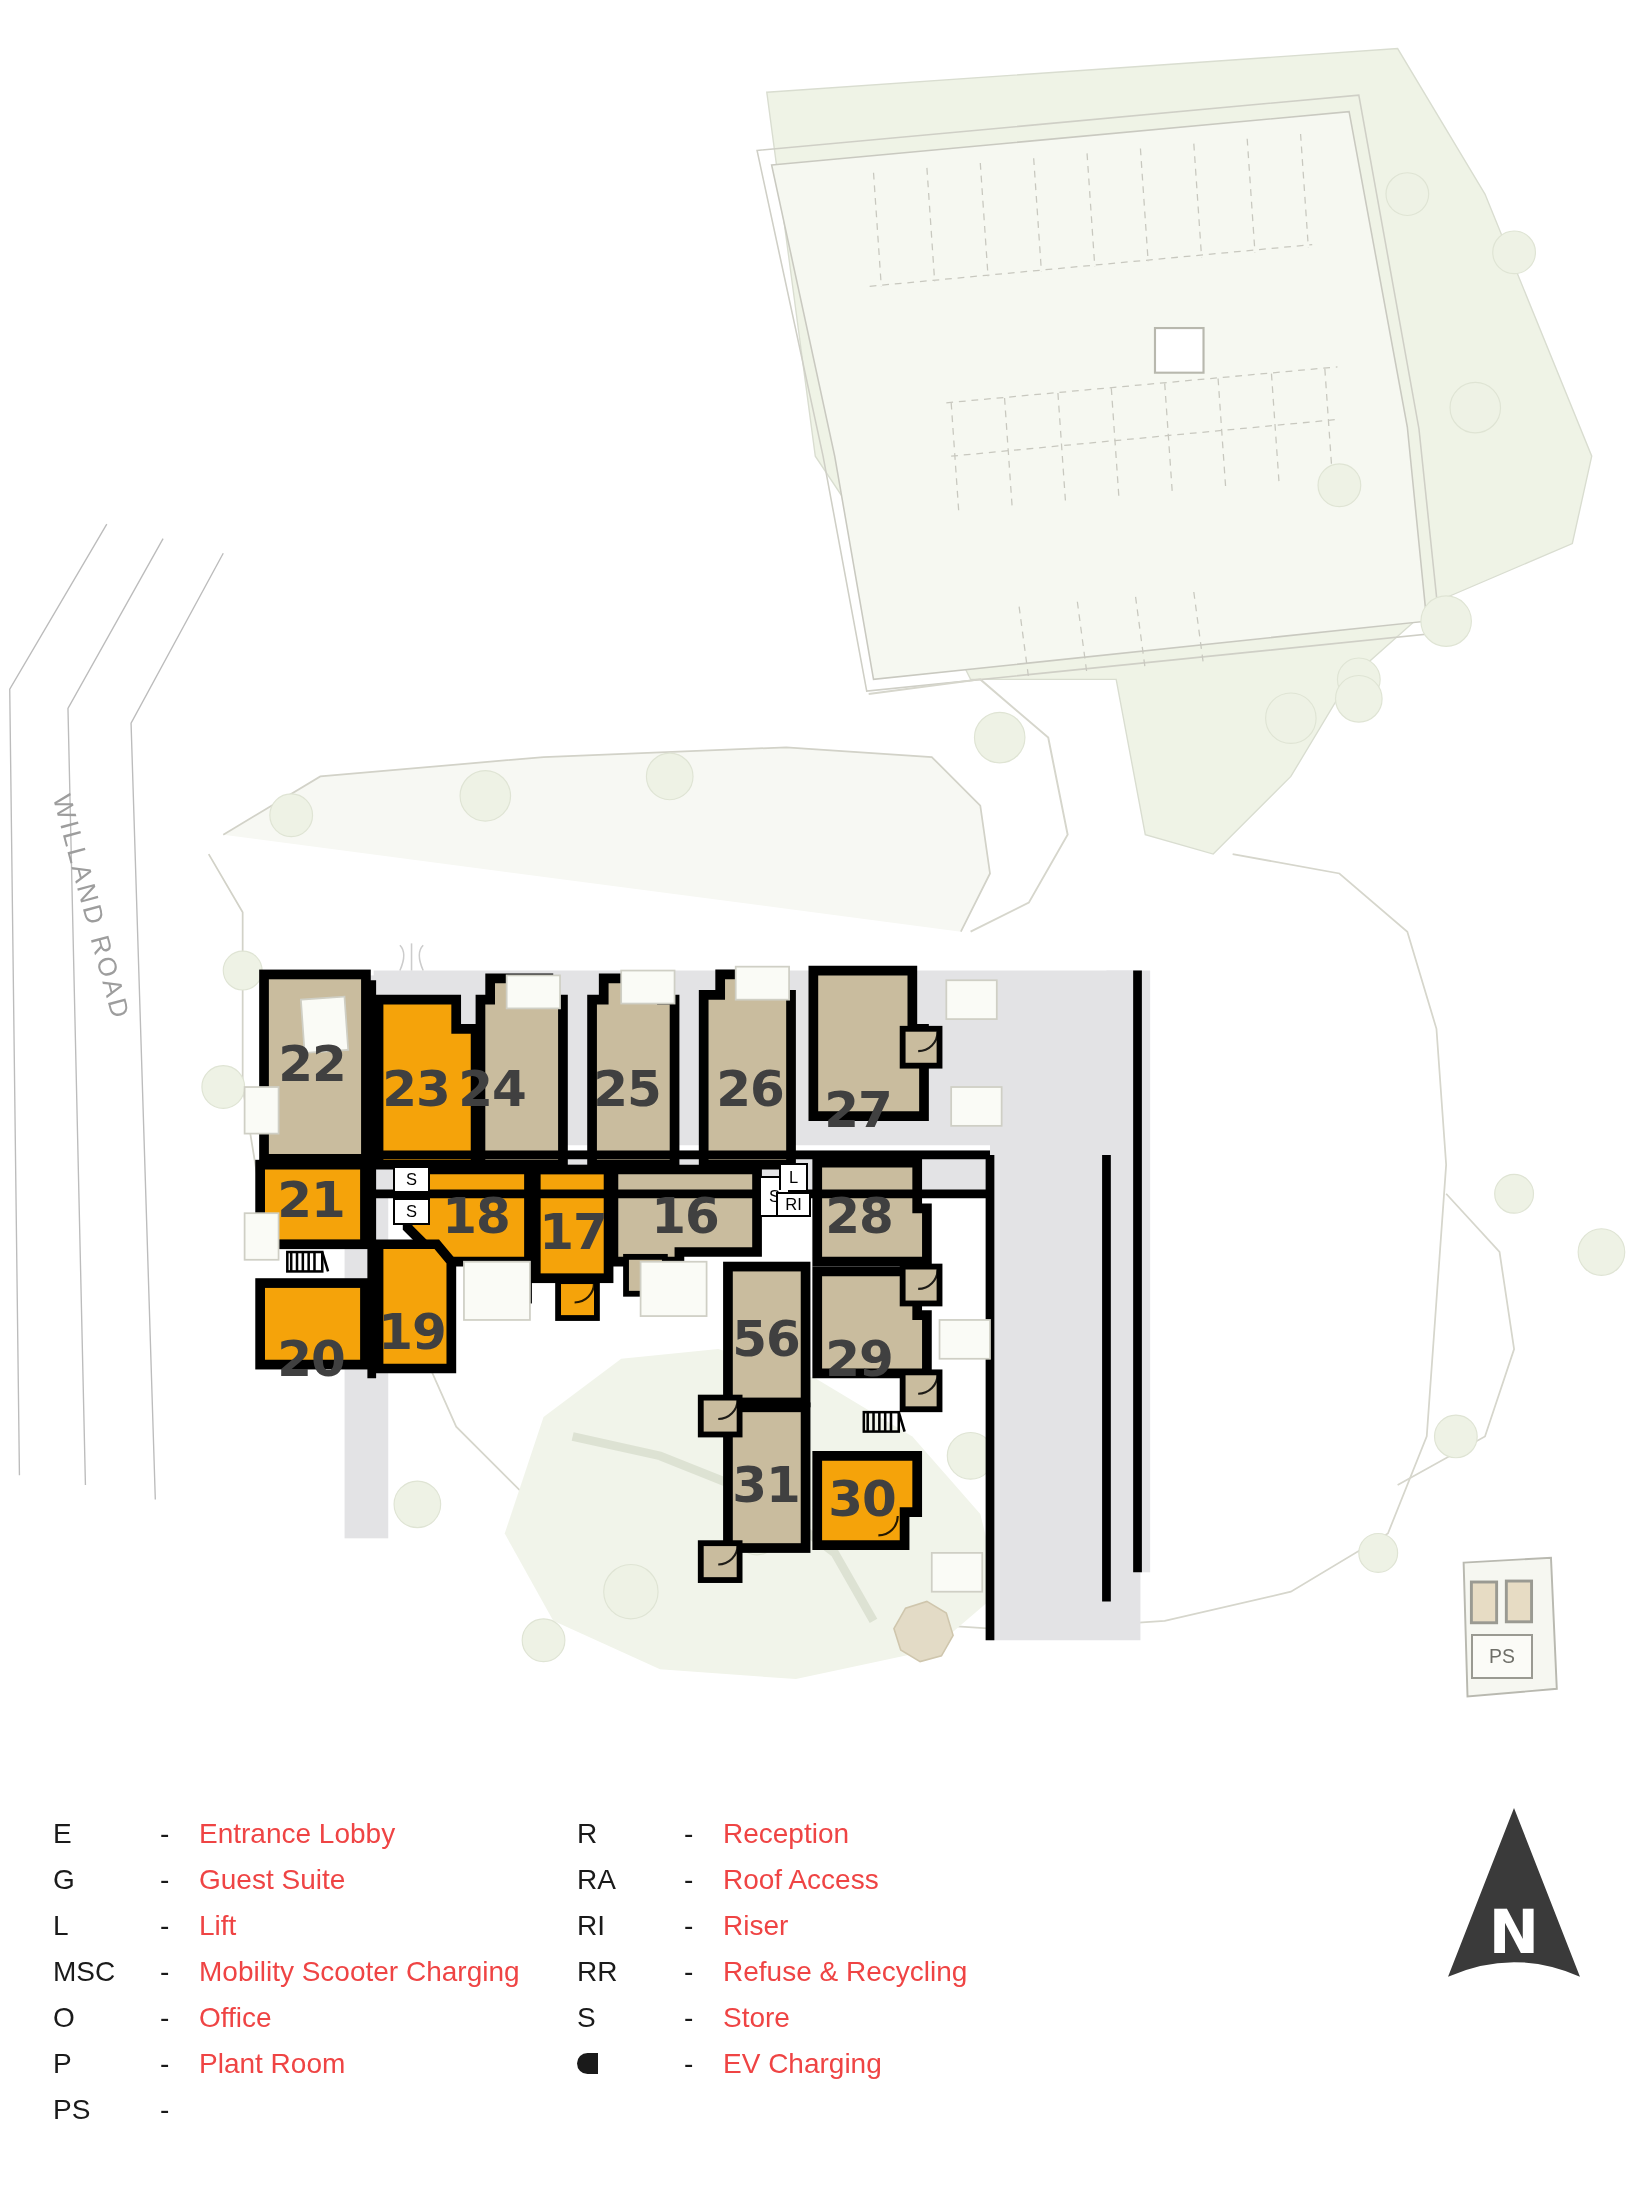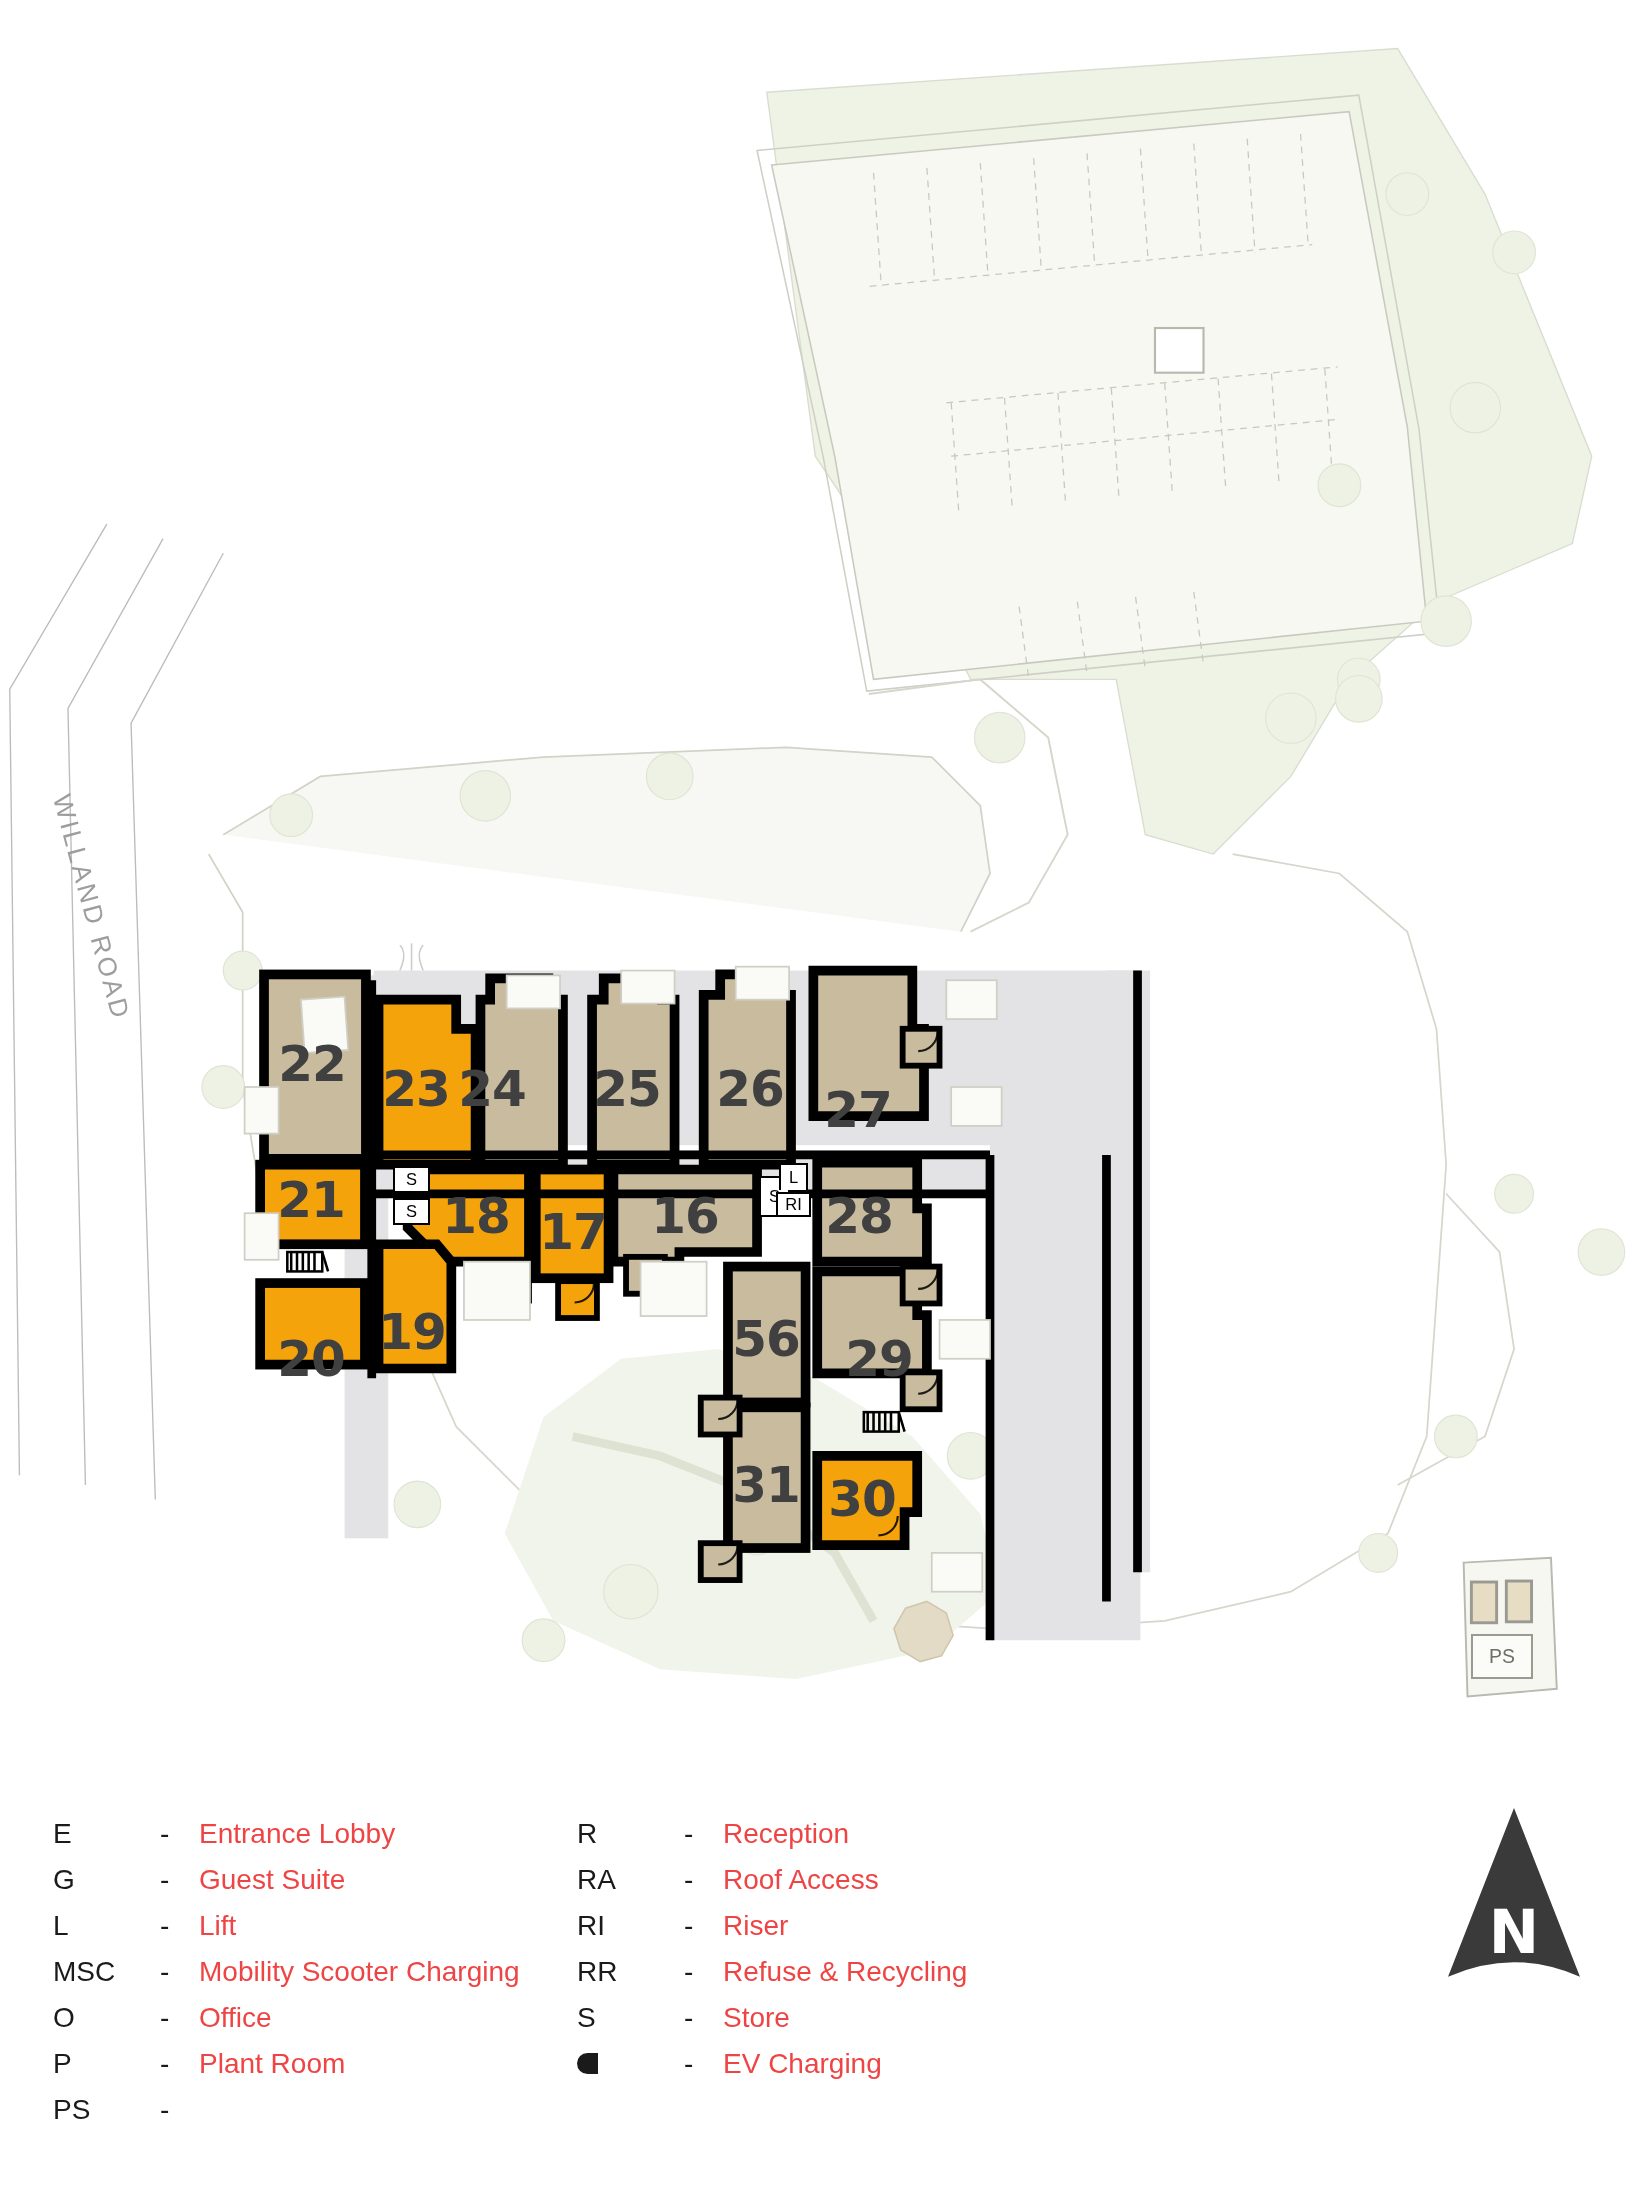--- a/index.html
+++ b/index.html
@@ -362,21 +362,21 @@
   <div class="unit-label" style="left:741px;top:1089px;margin-left:9px;">26</div>
   <div class="unit-label" style="left:858px;top:1110px;">27</div>
   <div class="unit-label" style="left:311px;top:1200px;text-align:center;">21</div>
   <div class="unit-label" style="left:476px;top:1216px;">18</div>
   <div class="unit-label" style="left:573px;top:1232px;">17</div>
   <div class="unit-label" style="left:685px;top:1216px;">16</div>
   <div class="unit-label" style="left:859px;top:1216px;">28</div>
   <div class="unit-label" style="left:311px;top:1359px;text-align:right;">20</div>
   <div class="unit-label" style="left:412px;top:1332px;">19</div>
   <div class="unit-label" style="left:766px;top:1339px;">56</div>
-  <div class="unit-label" style="left:859px;top:1359px;margin-left:20px;">29</div>
+  <div class="unit-label" style="left:859px;top:1359px;">29</div>
   <div class="unit-label" style="left:766px;top:1485px;">31</div>
   <div class="unit-label" style="left:862px;top:1499px;">30</div>
 
   <div class="code-box" style="left:393px;top:1166px;width:37px;height:27px;">S</div>
   <div class="code-box" style="left:393px;top:1198px;width:37px;height:27px;">S</div>
   <div class="code-box" style="left:759px;top:1176px;width:31px;height:41px;">S</div>
   <div class="code-box" style="left:779px;top:1163px;width:29px;height:27px;border-bottom:none;">L</div>
   <div class="code-box" style="left:776px;top:1192px;width:35px;height:25px;">RI</div>
 
   <div class="ps-box" style="left:1471px;top:1634px;width:62px;height:45px;">PS</div>

